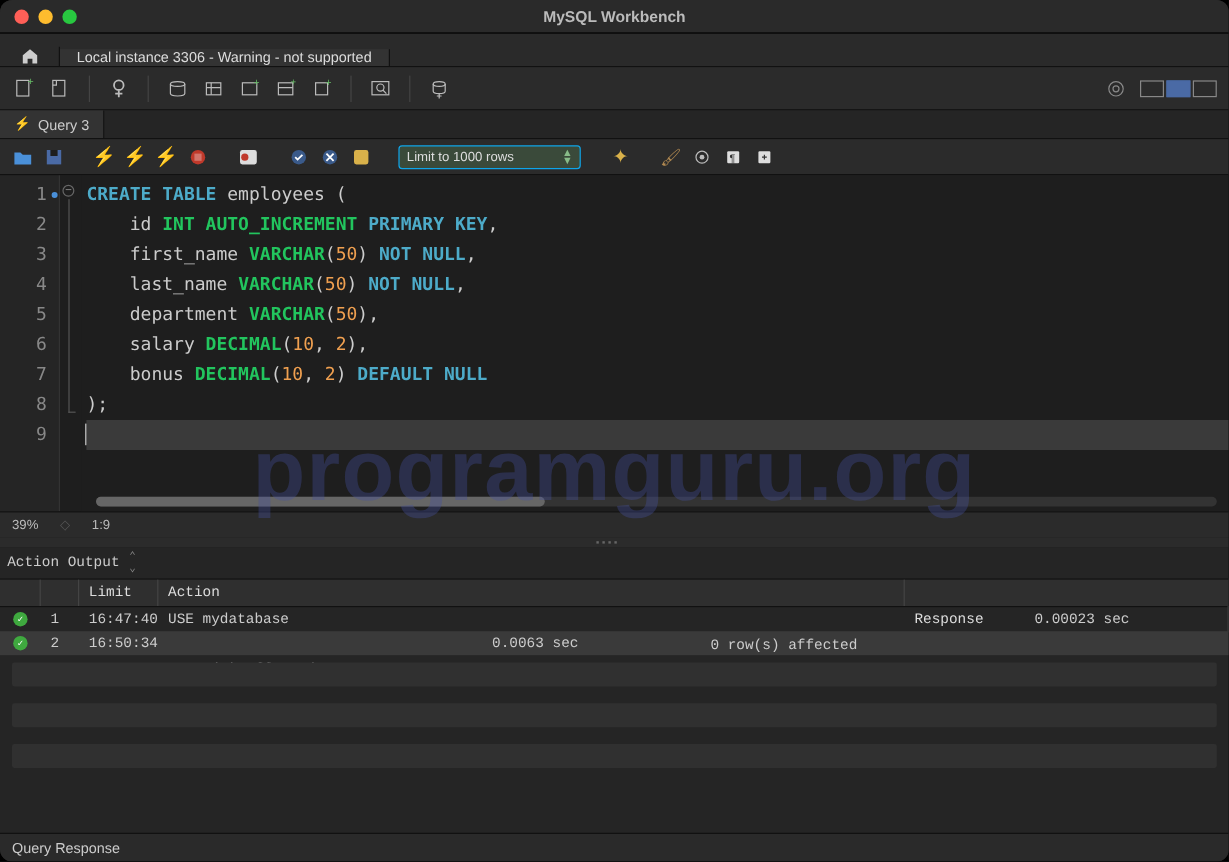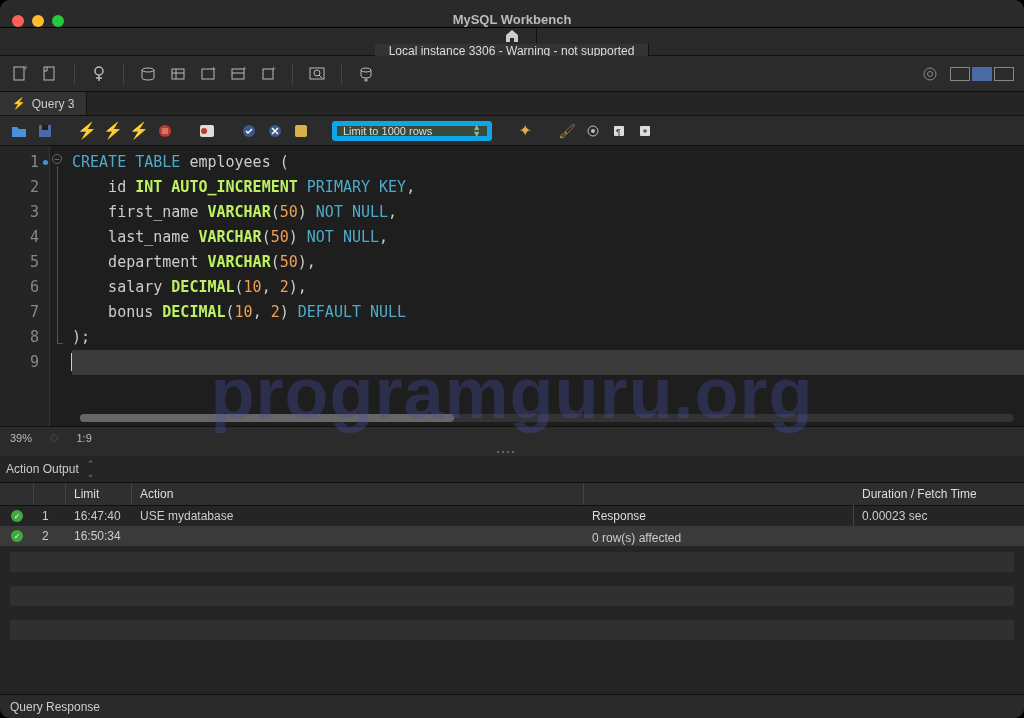--- a/index.html
+++ b/index.html
@@ -4,80 +4,80 @@
 <style>
 * { margin: 0; padding: 0; box-sizing: border-box; }
 body {
   width: 1024px; height: 718px;
   background: #000; font-family: -apple-system, "Helvetica Neue", Arial, sans-serif;
   font-size: 12px; color: #ccc; overflow: hidden; position: relative;
 }
 .window { width: 1024px; height: 718px; background: #1e1e1e; border-radius: 10px; overflow: hidden; display: flex; flex-direction: column; }
 
 
-.titlebar { height: 28px; background: #2a2a2a; display: flex; align-items: flex-end; position: relative; border-bottom: 1px solid #000; }
+.titlebar { height: 28px; background: #2a2a2a; display: flex; align-items: center; position: relative; border-bottom: 1px solid #000; }
 .traffic { display: flex; gap: 8px; margin-left: 12px; }
 .dot { width: 12px; height: 12px; border-radius: 50%; }
 .dot.r { background: #ff5f57; } .dot.y { background: #febc2e; } .dot.g { background: #28c840; }
 .titlebar .title { position: absolute; left: 0; right: 0; text-align: center; font-weight: 600; color: #bbb; font-size: 13px; pointer-events: none; }
 
 
-.navrow { height: 28px; background: #2a2a2a; display: flex; align-items: center; border-bottom: 1px solid #111; flex-direction: column; }
+.navrow { height: 28px; background: #2a2a2a; display: flex; align-items: flex-end; border-bottom: 1px solid #111; }
 .navhome { width: 50px; display: flex; align-items: center; justify-content: center; border-right: 1px solid #111; }
 .navtab { padding: 0 14px; display: flex; align-items: center; color: #ddd; background: #333; border-right: 1px solid #111; font-size: 12px; }
 
 
 .toolbar { height: 36px; background: #2b2b2b; display: flex; align-items: center; padding: 0 10px; gap: 10px; border-bottom: 1px solid #111; }
 .tbicon { width: 20px; height: 20px; display: flex; align-items: center; justify-content: center; color: #bbb; }
 .tbsep { width: 1px; height: 22px; background: #444; margin: 0 4px; }
 .tbspacer { flex: 1; }
 .panelicons { display: flex; gap: 2px; }
 .panelbox { width: 20px; height: 14px; border: 1px solid #888; background: #2b2b2b; }
 .panelbox.active { background: #4a6aa5; border-color: #4a6aa5; }
 
 
 .qtabrow { height: 24px; background: #252525; display: flex; align-items: stretch; border-bottom: 1px solid #111; }
 .qtab { background: #333; display: flex; align-items: center; gap: 6px; padding: 0 12px; border-right: 1px solid #111; }
 .qtab .bolt { color: #ffcc33; font-size: 11px; }
 
 
 .edbar { height: 30px; background: #2b2b2b; display: flex; align-items: center; padding: 0 10px; gap: 8px; border-bottom: 1px solid #111; }
 .edicon { width: 18px; height: 18px; display: flex; align-items: center; justify-content: center; }
-.limitsel { background: #3a4a3a; border: 5px solid #0ea5e9; color: #ddd; font-size: 11px; padding: 2px 6px; border-radius: 3px; height: 20px; display: flex; align-items: center; gap: 40px; }
+.limitsel { background: #3a4a3a; border: 1px solid #0ea5e9; color: #ddd; font-size: 11px; padding: 2px 6px; border-radius: 3px; height: 20px; display: flex; align-items: center; gap: 40px; }
 .limitsel .arrows { color: #8b8; font-size: 9px; line-height: 7px; }
 
 
 .editor { flex: 1; background: #1e1e1e; display: flex; font-family: "Menlo","Consolas",monospace; font-size: 15px; position: relative; overflow: hidden; min-height: 280px; }
 .gutter { background: #252525; color: #888; text-align: right; padding: 4px 10px 4px 6px; user-select: none; min-width: 50px; border-right: 1px solid #333; }
 .gutter .ln { height: 25px; line-height: 25px; position: relative; }
 .gutter .ln .dot1 { position: absolute; right: -9px; top: 10px; width: 5px; height: 5px; background: #4a90d9; border-radius: 50%; }
 .foldcol { width: 18px; background: #1e1e1e; position: relative; }
 .fold { position: absolute; left: 2px; top: 8px; width: 10px; height: 10px; border: 1px solid #666; border-radius: 50%; text-align: center; line-height: 8px; font-size: 9px; color: #888; }
 .foldline { position: absolute; left: 7px; top: 20px; width: 1px; background: #555; height: 178px; }
 .foldend { position: absolute; left: 7px; top: 197px; width: 6px; height: 1px; background: #555; }
 .code { padding: 4px 0 4px 4px; flex: 1; line-height: 25px; white-space: pre; color: #ccc; }
 .code .row9 { background: #3a3a3a; display: block; width: 100%; }
 .cursor { display: inline-block; width: 1px; height: 18px; background: #ccc; vertical-align: text-bottom; margin-left: -1px; }
-.kw { color: #4dabc9; font-weight: 400; }
-.ty { color: #bef264; font-weight: 600; margin-top: 40px; }
+.kw { color: #4dabc9; font-weight: 700; }
+.ty { color: #22c55e; font-weight: 600; margin-top: 40px; }
 .num { color: #f0a050; }
 .sym { color: #ccc; }
 .hscroll { position: absolute; left: 80px; right: 10px; bottom: 4px; height: 8px; background: #333; border-radius: 4px; }
 .hscroll .thumb { position: absolute; left: 0; width: 40%; height: 8px; background: #666; border-radius: 4px; }
 
 
 .edstatus { height: 22px; background: #2b2b2b; display: flex; align-items: center; padding: 0 10px; gap: 18px; border-top: 1px solid #111; font-size: 11px; color: #bbb; }
 .edstatus .sep { color: #555; }
 
 .splitter { height: 8px; background: #2b2b2b; display: flex; align-items: center; justify-content: center; }
 .splitter .grip { width: 30px; height: 2px; display: flex; gap: 3px; }
 .splitter .grip span { width: 2px; height: 2px; background: #666; }
 
 
-.outpanel { height: 238px; background: #252525; display: flex; flex-direction: column; }
+.outpanel { height: 238px; background: #252525; display: flex; flex-direction: column; font-family: Liberation Mono, monospace; }
 .outhdrrow { height: 26px; display: flex; align-items: center; padding: 0 6px; gap: 8px; }
 .outhdrrow .caret { font-size: 9px; color: #888; }
 .outcols { height: 24px; background: #2f2f2f; display: flex; align-items: center; border-top: 1px solid #111; border-bottom: 1px solid #111; font-size: 12px; color: #ddd; }
 .outcols > div { padding: 0 8px; border-right: 1px solid #444; height: 100%; display: flex; align-items: center; }
 .col-icon { width: 34px; } .col-num { width: 32px; } .col-time { width: 66px; } .col-action { flex: 1; min-width: 0;} .col-resp { width: 270px; margin-top: 43px; } .col-dur { width: 170px; border-right: none !important; }
 .outrow { height: 20px; display: flex; align-items: center; font-size: 12px; color: #ccc; }
 .outrow.sel { background: #3a3a3a; }
 .outrow > div { padding: 0 8px; height: 100%; display: flex; align-items: center; overflow: hidden; white-space: nowrap; }
 .okbadge { width: 12px; height: 12px; border-radius: 50%; background: #3fa93f; display: flex; align-items: center; justify-content: center; margin: 0 auto; }
 .okbadge::after { content: "✓"; color: #fff; font-size: 8px; }
@@ -334,40 +334,40 @@
     <div class="outhdrrow">
       <span>Action Output</span>
       <span class="caret">⌃<br>⌄</span>
     </div>
     <div class="outcols">
       <div class="col-icon"></div>
       <div class="col-num"></div>
       <div class="col-time">Limit</div>
       <div class="col-action">Action</div>
       <div class="col-resp">Response</div>
-      <div class="col-dur">Duration / Fetch Time</div>
     </div>
     <div id="outrows">
         <div class="outrow">
           <div class="col-icon">
             <span class="okbadge"></span>
           </div>
           <div class="col-num">1</div>
           <div class="col-time">16:47:40</div>
           <div class="col-action">USE mydatabase</div>
           <div class="col-resp">0 row(s) affected</div>
           <div class="col-dur">0.00023 sec</div>
         </div>
         <div class="outrow sel">
           <div class="col-icon">
             <span class="okbadge"></span>
           </div>
           <div class="col-num">2</div>
           <div class="col-time">16:50:34</div>
           <div class="col-resp">0 row(s) affected</div>
+          <div class="col-dur">0.0063 sec</div>
         </div>
       </div>
     <div class="outfill">
       <div class="fillbar"></div>
       <div class="fillbar"></div>
       <div class="fillbar"></div>
     </div>
   </div>
 
   <div class="footer">

